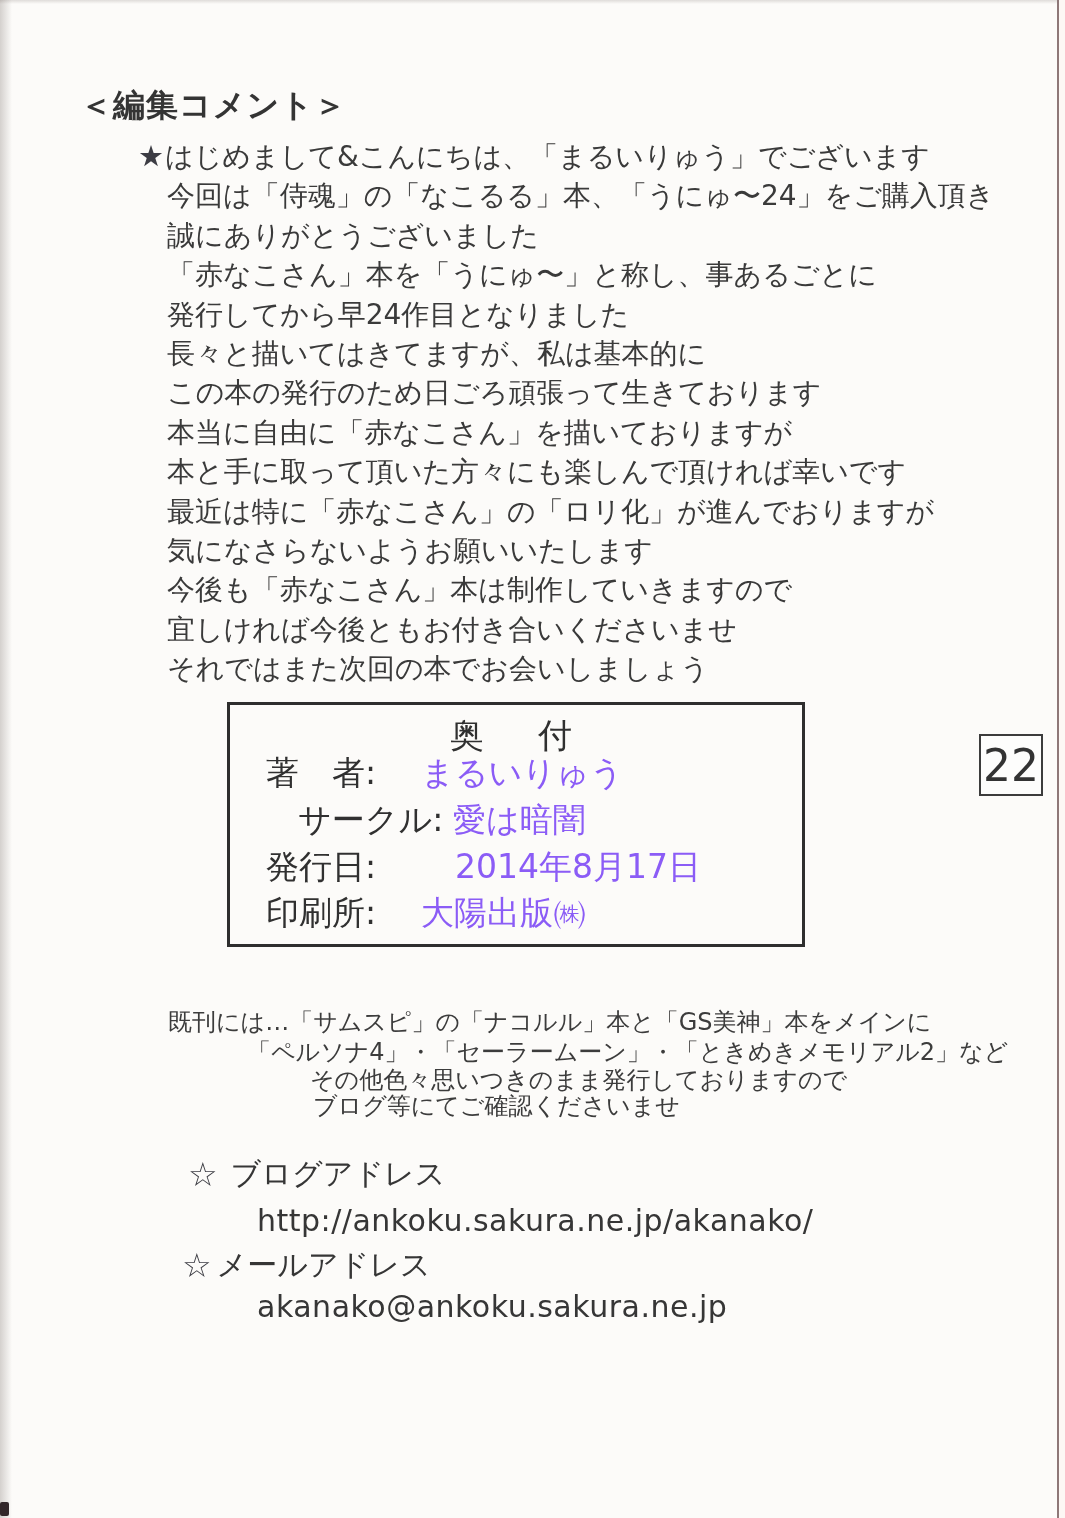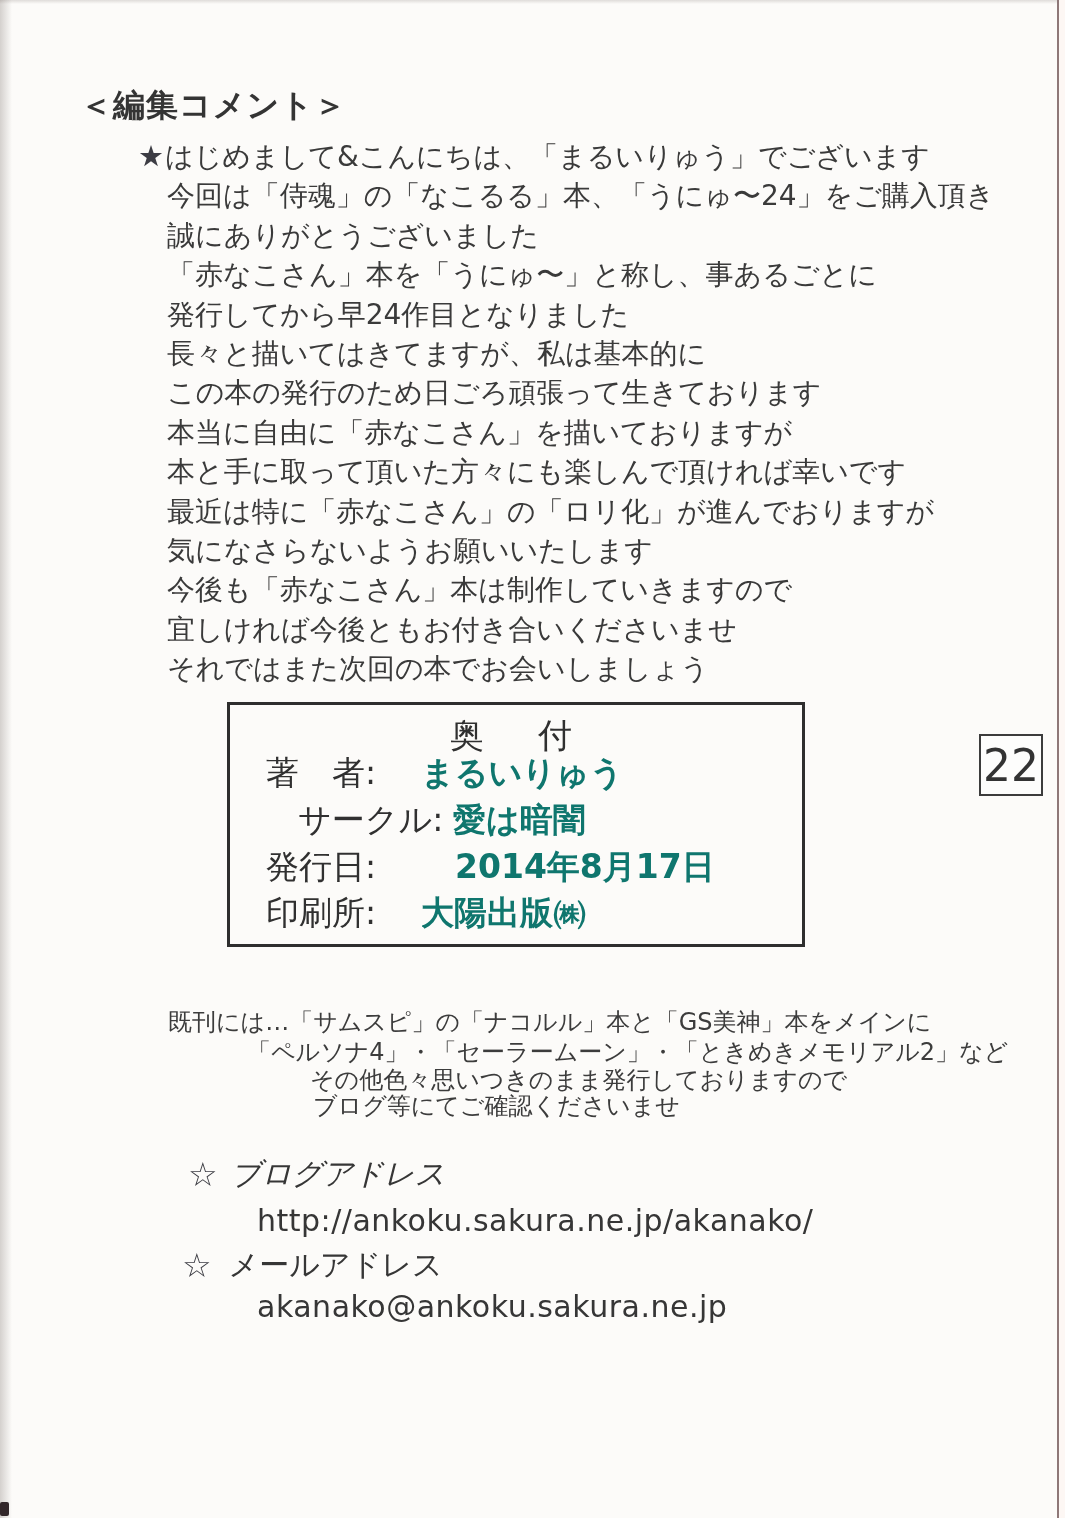--- a/index.html
+++ b/index.html
@@ -37,43 +37,43 @@
   .colophon { position:absolute; left:227px; top:702px; width:578px; height:245px;
     border:3px solid #2e2e2e; box-sizing:border-box; }
   .colo-title { position:absolute; left:0; top:8px; width:100%; text-align:center;
     font-size:34px; letter-spacing:10px; color:#303030; }
   .colo-row { position:absolute; left:36px; white-space:nowrap; }
   .colo-row.r0 { top:46px; }
   .colo-row.r1 { top:93px;margin-left:32px; }
   .colo-row.r2 { top:140px; }
   .colo-row.r3 { top:186px; }
   .colo-label { display:inline-block; width:155px; font-size:33px; color:#303030; }
-  .colo-value { font-size:33px; color:#0f766e;font-weight:bold; }
+  .colo-value { font-size:33px; color:#8b5cf6; }
   .colo-row.r2 .colo-value { padding-left:34px; }
 
   
   .page-num { position:absolute; left:979px; top:724px; width:64px; height:62px;
     border:2px solid #3c3c3c; box-sizing:border-box;
     display:flex; align-items:center; justify-content:center;
     font-size:44px; color:#333; background:#fdfdfc;margin-top:10px; }
 
   
   .bc-line { position:absolute; font-size:24px; white-space:nowrap; color:#3c3c3c; }
   .bc0 { left:168px; top:1006px; }
   .bc1 { left:247px; top:1036px; }
   .bc2 { left:310px; top:1064px; }
   .bc3 { left:313px; top:1090px; }
 
   
   .link-head { position:absolute; white-space:nowrap; font-size:30px; color:#363636; }
   .link-head .star-outline { font-size:33px; vertical-align:-2px; color:#3d3d44; }
   .blog-head { left:188px; top:1154px; }
-  .blog-head .lbl { margin-left:13px;font-style:italic; }
+  .blog-head .lbl { margin-left:13px; }
   .mail-head { left:182px; top:1245px; }
-  .mail-head .lbl { margin-left:17px;text-align:center; }
+  .mail-head .lbl { margin-left:5px;text-align:center; }
   .link-url { position:absolute; white-space:nowrap; font-size:30px;
     letter-spacing:0.5px; color:#363636; }
   .url-blog { left:257px; top:1203px; }
   .url-mail { left:257px; top:1289px; }
 </style>
 </head>
 <body>
 
 <div class="page">
 

